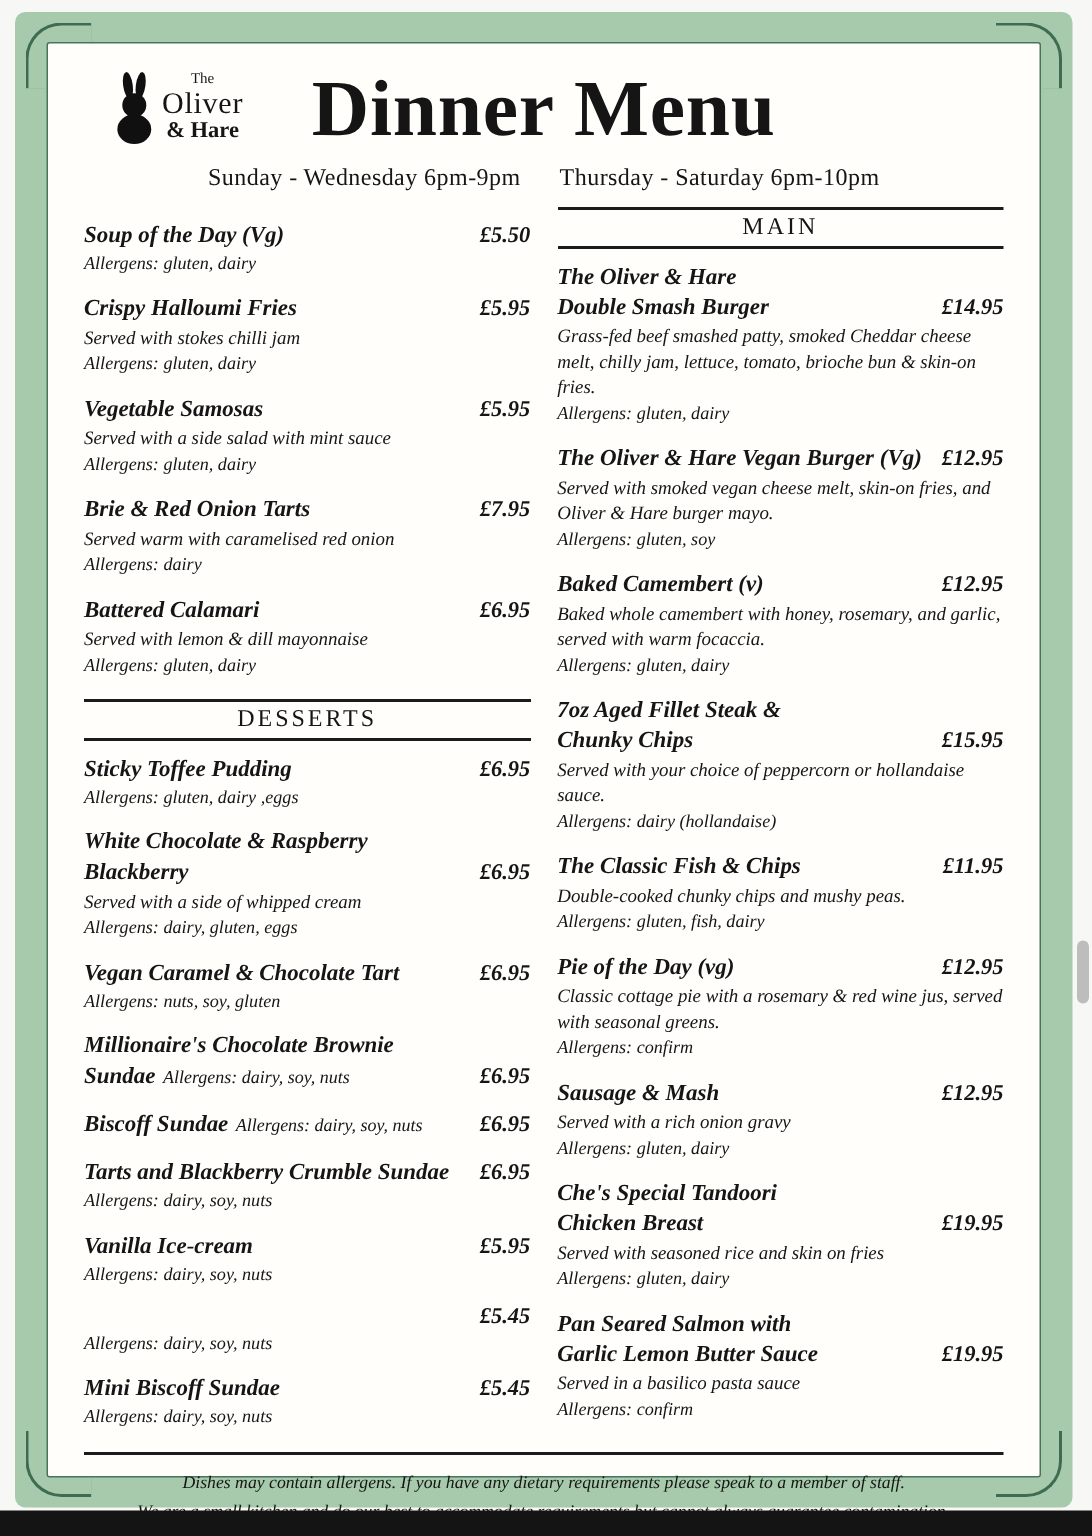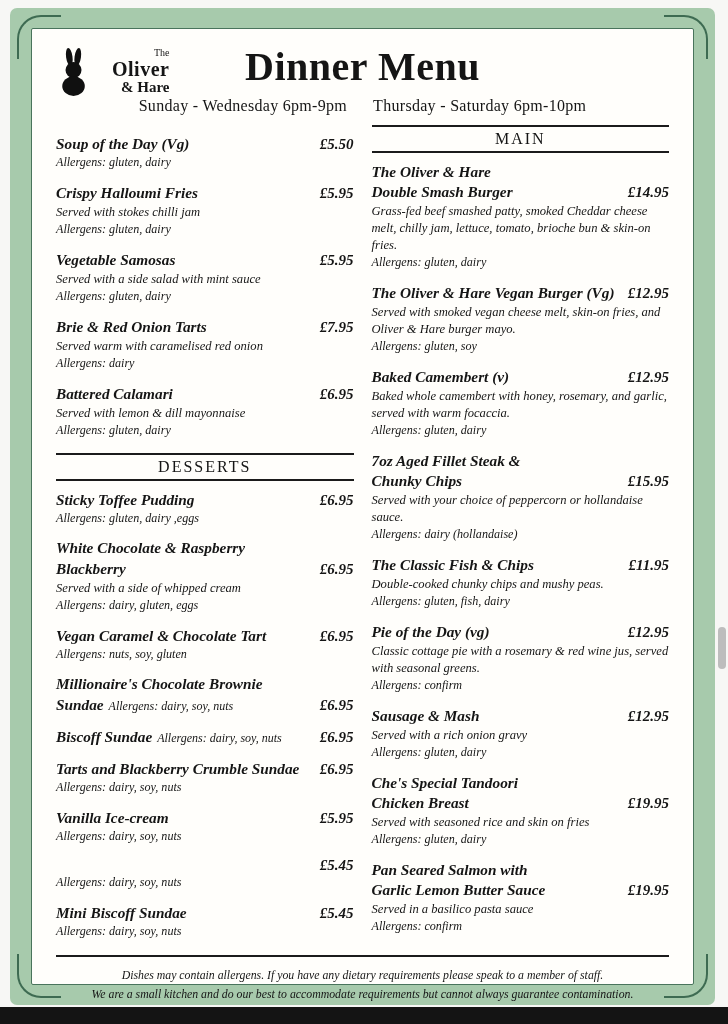--- a/index.html
+++ b/index.html
@@ -12,26 +12,26 @@
   .c-tl{top:7px;left:7px;border-top-width:2px;border-left-width:2px;border-top-left-radius:24px;}
   .c-tr{top:7px;right:7px;border-top-width:2px;border-right-width:2px;border-top-right-radius:24px;}
   .c-bl{bottom:7px;left:7px;border-bottom-width:2px;border-left-width:2px;border-bottom-left-radius:24px;}
   .c-br{bottom:7px;right:7px;border-bottom-width:2px;border-right-width:2px;border-bottom-right-radius:24px;}
 
   .paper{position:absolute;left:21px;right:21px;top:20px;bottom:20px;background:#fffefb;border:1px solid #49745c;border-radius:2px;}
   .paper-content{position:absolute;inset:0;box-sizing:border-box;padding:12px 24px 10px;display:flex;flex-direction:column;}
 
   
   .menu-header{position:relative;text-align:center;}
-  .logo{position:absolute;left:2px;top:6px;display:flex;align-items:center;gap:22px;text-align:right;}
+  .logo{position:absolute;left:18px;top:6px;display:flex;align-items:center;gap:2px;text-align:center;}
   .logo-text span{display:block;line-height:1.05;}
   .logo-the{font-size:10px;}
-  .logo-name{font-size:20px;font-weight:bold;letter-spacing:.5px;}
+  .logo-name{font-size:20px;font-weight:normal;letter-spacing:.5px;}
   .logo-sub{font-size:15px;font-weight:bold;}
-  .title{font-size:40px;font-weight:700;margin:2px 0 0;letter-spacing:.5px;}
+  .title{font-size:53px;font-weight:700;margin:2px 0 0;letter-spacing:.5px;}
   .hours{display:flex;justify-content:center;gap:26px;font-size:16px;letter-spacing:.3px;margin-top:7px;margin-bottom:8px;}
 
   
   .columns{display:flex;gap:18px;margin-top:2px;flex:1;align-items:flex-start;}
   .col{flex:1;min-width:0;}
   .sec-header{border-top:2px solid #1b1b1b;border-bottom:2px solid #1b1b1b;text-align:center;font-size:16px;letter-spacing:2px;padding:3px 0;}
   .sec-gap{margin-top:14px;}
 
   .item{margin:9px 0 12px;}
   .item-line{display:flex;align-items:baseline;}

